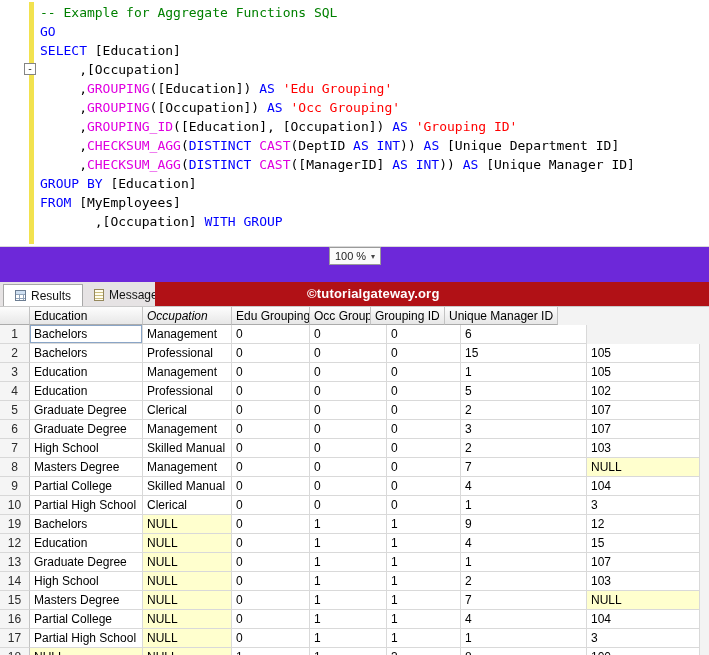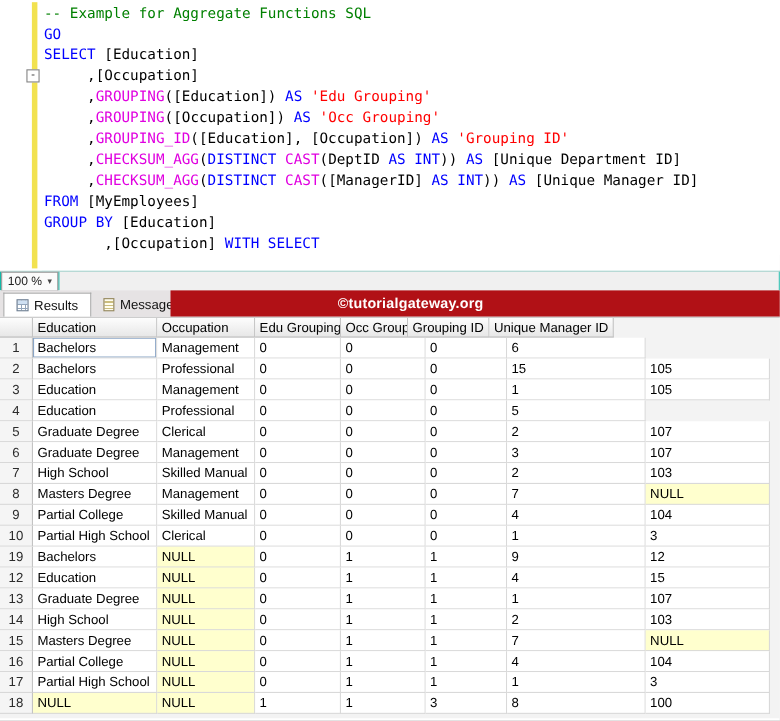--- a/index.html
+++ b/index.html
@@ -23,21 +23,21 @@
     font:13px/19px "DejaVu Sans Mono","Liberation Mono", monospace; color:#000;
   }
   .code-line { white-space:pre; height:19px; }
   .tok-kw      { color:var(--kw,#0000ff); }
   .tok-comment { color:var(--comment,#008000); }
   .tok-fn      { color:var(--fn,#e000e0); }
   .tok-str     { color:var(--str,#ff0000); }
   .tok-plain   { color:var(--plain,#000000); }
 
   
-  .statusbar { height:18px; background:#14b8a6; display:flex; align-items:center; border-top:1px solid #d9d9d9; }
+  .statusbar { height:36px; background:#6d28d9; display:flex; align-items:center; border-top:1px solid #d9d9d9;flex-direction:column; }
   .zoom {
     display:flex; align-items:center; gap:5px; height:18px; margin-left:1px;
     padding:0 5px; background:#fbfbfb; border:1px solid #9a9a9a; font-size:11px; color:#222;
   }
   .zoom .caret { font-size:8px; color:#444; }
   .hscroll { flex:1; height:18px; background:#f0f0f0; margin:0 1px; }
 
   
   .tabstrip { position:relative; height:24px; background:#e6e3e4; display:flex; align-items:flex-end; padding-left:3px; }
   .tab { height:22px; display:flex; align-items:center; gap:5px; padding:0 11px; font-size:12px; color:#111; }
@@ -86,23 +86,23 @@
     <div class="code" id="code">
         <div class="code-line"><span class="tok-comment">-- Example for Aggregate Functions SQL</span></div>
         <div class="code-line"><span class="tok-kw">GO</span></div>
         <div class="code-line"><span class="tok-kw">SELECT</span><span class="tok-plain"> [Education]</span></div>
         <div class="code-line"><span class="tok-plain">     ,[Occupation]</span></div>
         <div class="code-line"><span class="tok-plain">     ,</span><span class="tok-fn">GROUPING</span><span class="tok-plain">([Education]) </span><span class="tok-kw">AS </span><span class="tok-str">'Edu Grouping'</span></div>
         <div class="code-line"><span class="tok-plain">     ,</span><span class="tok-fn">GROUPING</span><span class="tok-plain">([Occupation]) </span><span class="tok-kw">AS </span><span class="tok-str">'Occ Grouping'</span></div>
         <div class="code-line"><span class="tok-plain">     ,</span><span class="tok-fn">GROUPING_ID</span><span class="tok-plain">([Education], [Occupation]) </span><span class="tok-kw">AS </span><span class="tok-str">'Grouping ID'</span></div>
         <div class="code-line"><span class="tok-plain">     ,</span><span class="tok-fn">CHECKSUM_AGG</span><span class="tok-plain">(</span><span class="tok-kw">DISTINCT </span><span class="tok-fn">CAST</span><span class="tok-plain">(DeptID </span><span class="tok-kw">AS INT</span><span class="tok-plain">)) </span><span class="tok-kw">AS </span><span class="tok-plain">[Unique Department ID]</span></div>
         <div class="code-line"><span class="tok-plain">     ,</span><span class="tok-fn">CHECKSUM_AGG</span><span class="tok-plain">(</span><span class="tok-kw">DISTINCT </span><span class="tok-fn">CAST</span><span class="tok-plain">([ManagerID] </span><span class="tok-kw">AS INT</span><span class="tok-plain">)) </span><span class="tok-kw">AS </span><span class="tok-plain">[Unique Manager ID]</span></div>
+        <div class="code-line"><span class="tok-kw">GROUP BY</span><span class="tok-plain"> [Education]</span></div>
         <div class="code-line"><span class="tok-kw">FROM</span><span class="tok-plain"> [MyEmployees]</span></div>
-        <div class="code-line"><span class="tok-kw">GROUP BY</span><span class="tok-plain"> [Education]</span></div>
-        <div class="code-line"><span class="tok-plain">       ,[Occupation] </span><span class="tok-kw">WITH SELECT</span></div>
+        <div class="code-line"><span class="tok-plain">       ,[Occupation] </span><span class="tok-kw">WITH GROUP</span></div>
       </div>
   </div>
 
   <div class="statusbar">
     <div class="zoom">
       <span>100 %</span>
       <span class="caret">▾</span>
     </div>
     <div class="hscroll"></div>
   </div>
@@ -118,21 +118,21 @@
     </div>
     <div class="banner">
       <span>©tutorialgateway.org</span>
     </div>
   </div>
 
   <div class="grid" id="grid">
       <div class="grid-row header">
         <div class="gcell header-cell" style="width: 30px;"></div>
         <div class="gcell header-cell" style="width: 113px;">Education</div>
-        <div class="gcell header-cell" style="width: 89px;">Occupation</div>
+        <div class="gcell header-cell" style="width: 89px; font-style: italic;">Occupation</div>
         <div class="gcell header-cell" style="width: 78px;">Edu Grouping</div>
         <div class="gcell header-cell" style="width: 61px;">Occ Grouping</div>
         <div class="gcell header-cell" style="width: 74px; text-align: right;">Grouping ID</div>
         <div class="gcell header-cell" style="width: 113px;">Unique Manager ID</div>
       </div>
       <div class="grid-row">
         <div class="gcell rownum-cell" style="width: 30px;">1</div>
         <div class="gcell data-cell selected" style="width: 113px;">Bachelors</div>
         <div class="gcell data-cell" style="width: 89px;">Management</div>
         <div class="gcell data-cell" style="width: 78px;">0</div>
@@ -161,20 +161,21 @@
         <div class="gcell data-cell" style="width: 113px;">105</div>
       </div>
       <div class="grid-row">
         <div class="gcell rownum-cell" style="width: 30px;">4</div>
         <div class="gcell data-cell" style="width: 113px;">Education</div>
         <div class="gcell data-cell" style="width: 89px;">Professional</div>
         <div class="gcell data-cell" style="width: 78px;">0</div>
         <div class="gcell data-cell" style="width: 77px;">0</div>
         <div class="gcell data-cell" style="width: 74px;">0</div>
         <div class="gcell data-cell" style="width: 126px;">5</div>
+        <div class="gcell data-cell" style="width: 113px;">102</div>
       </div>
       <div class="grid-row">
         <div class="gcell rownum-cell" style="width: 30px;">5</div>
         <div class="gcell data-cell" style="width: 113px;">Graduate Degree</div>
         <div class="gcell data-cell" style="width: 89px;">Clerical</div>
         <div class="gcell data-cell" style="width: 78px;">0</div>
         <div class="gcell data-cell" style="width: 77px;">0</div>
         <div class="gcell data-cell" style="width: 74px;">0</div>
         <div class="gcell data-cell" style="width: 126px;">2</div>
         <div class="gcell data-cell" style="width: 113px;">107</div>

